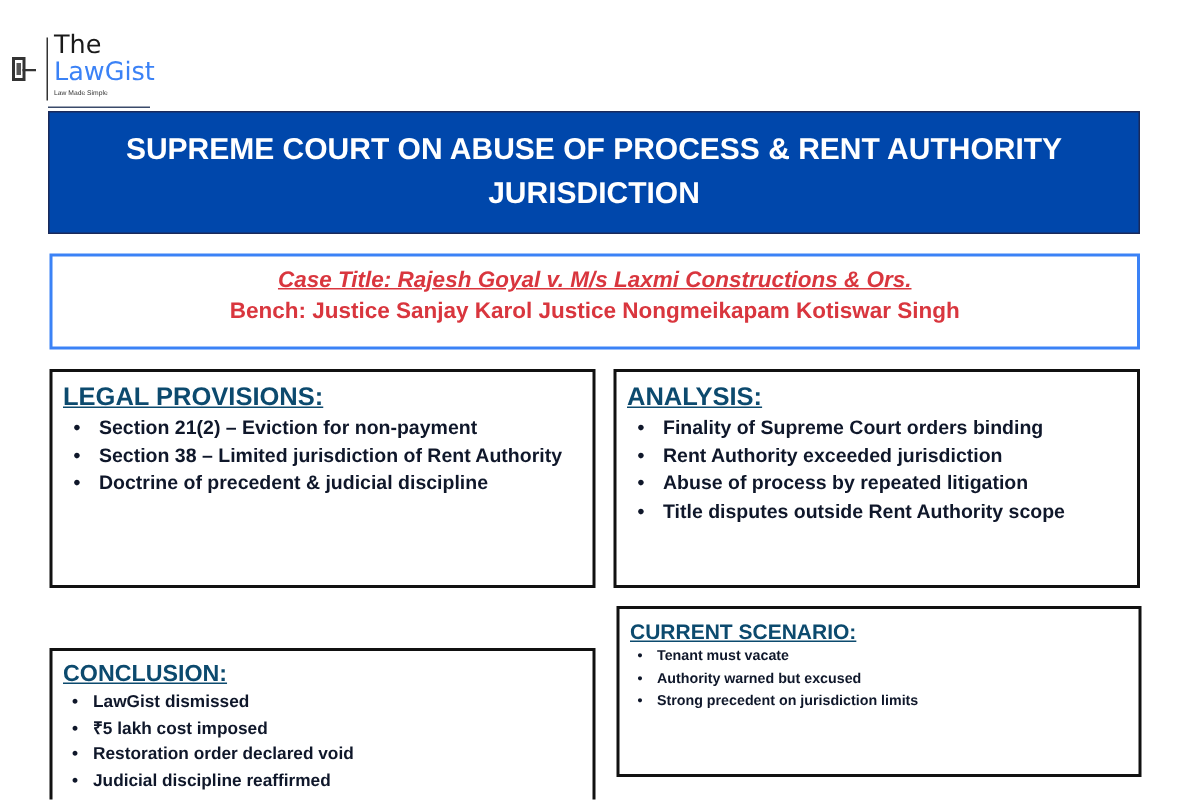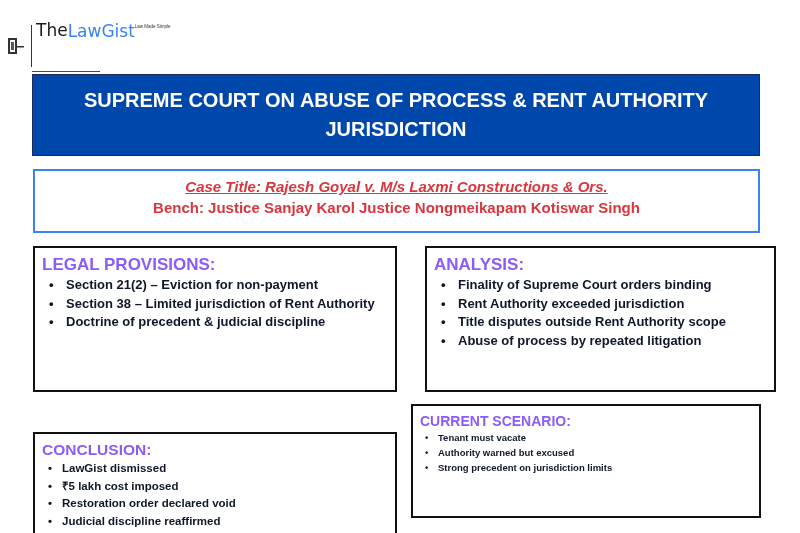--- a/index.html
+++ b/index.html
@@ -1,39 +1,39 @@
 <!DOCTYPE html>
 <html><head>
 <meta charset="utf-8">
 <style>
   html,body{margin:0;padding:0;}
   body{width:800px;height:533px;background:#fff;position:relative;overflow:hidden;font-family:"Liberation Sans",sans-serif;}
   .logo{position:absolute;left:6px;top:22px;display:flex;align-items:flex-start;}
   .logo-icon{width:20px;height:20px;margin-top:14px;}
   .logo-bar{width:1px;height:42px;background:#333;margin:3px 4px 0 5px;}
-  .logo-text{display:flex;flex-direction:row;}
+  .logo-text{display:flex;flex-direction:column;}
   .logo-the{font-family:"DejaVu Sans",sans-serif;font-size:17px;line-height:17px;color:#1a1a1a;}
   .logo-name{font-family:"DejaVu Sans",sans-serif;font-size:17px;line-height:18px;color:#3b82f6;text-align:center;}
   .logo-tag{font-size:4.5px;color:#333;margin-top:2px;}
   .logo-line{position:absolute;left:32px;top:71px;width:68px;height:1px;background:#3a4a6a;}
   .banner{position:absolute;left:32px;top:74px;width:728px;height:82px;background:#0047ab;border:1px solid #1a2a5a;box-sizing:border-box;display:flex;align-items:center;justify-content:center;text-align:center;}
   .banner h1{margin:0;color:#fff;font-size:20px;line-height:29px;font-weight:bold;width:680px;}
   .case{position:absolute;left:33px;top:169px;width:727px;height:64px;border:2px solid #3b82f6;box-sizing:border-box;text-align:center;padding-top:6px;}
   .case-title{color:#d9363e;font-size:15px;font-style:italic;font-weight:bold;text-decoration:underline;line-height:20px;}
   .bench{color:#d9363e;font-size:15px;font-weight:bold;line-height:22px;}
   .box{position:absolute;border:2px solid #111;box-sizing:border-box;background:#fff;}
-  .box h2{margin:0;color:#8b5cf6;font-weight:bold;}
+  .box h2{margin:0;color:#0c4a6e;text-decoration:underline;font-weight:bold;}
   .box ul{margin:0;padding:0;list-style:none;}
   .box li{position:relative;color:#0f172a;font-weight:bold;}
   .box li::before{content:"•";position:absolute;}
   .b1{left:33px;top:246px;width:364px;height:146px;padding:6px 0 0 7px;}
   .b1 h2,.b2 h2{font-size:17px;line-height:22px;}
   .b1 li,.b2 li{font-size:13px;line-height:18.5px;padding-left:24px;}
   .b1 li::before,.b2 li::before{left:7px;}
-  .b2{left:409px;top:246px;width:351px;height:146px;padding:6px 0 0 7px;margin-left:16px;}
+  .b2{left:409px;top:246px;width:351px;height:146px;padding:6px 0 0 7px;}
   .b3{left:33px;top:404px;width:364px;height:114px;padding:6px 0 0 7px;margin-top:28px;}
   .b3 h2{font-size:15.5px;line-height:20px;}
   .b3 li{font-size:11.5px;line-height:17.5px;padding-left:20px;}
   .b3 li::before{left:6px;}
   .b4{left:411px;top:404px;width:350px;height:114px;padding:6px 0 0 7px;}
   .b4 h2{font-size:14px;line-height:18px;}
   .b4 li{font-size:9.5px;line-height:15px;padding-left:18px;}
   .b4 li::before{left:5px;}
 </style>
 </head>
@@ -71,22 +71,22 @@
     <li>Section 38 – Limited jurisdiction of Rent Authority</li>
     <li>Doctrine of precedent &amp; judicial discipline</li>
   </ul>
 </div>
 
 <div class="box b2">
   <h2>ANALYSIS:</h2>
   <ul>
     <li>Finality of Supreme Court orders binding</li>
     <li>Rent Authority exceeded jurisdiction</li>
+    <li>Abuse of process by repeated litigation</li>
     <li>Title disputes outside Rent Authority scope</li>
-    <li>Abuse of process by repeated litigation</li>
   </ul>
 </div>
 
 <div class="box b3">
   <h2>CONCLUSION:</h2>
   <ul>
     <li>LawGist dismissed</li>
     <li>₹5 lakh cost imposed</li>
     <li>Restoration order declared void</li>
     <li>Judicial discipline reaffirmed</li>

